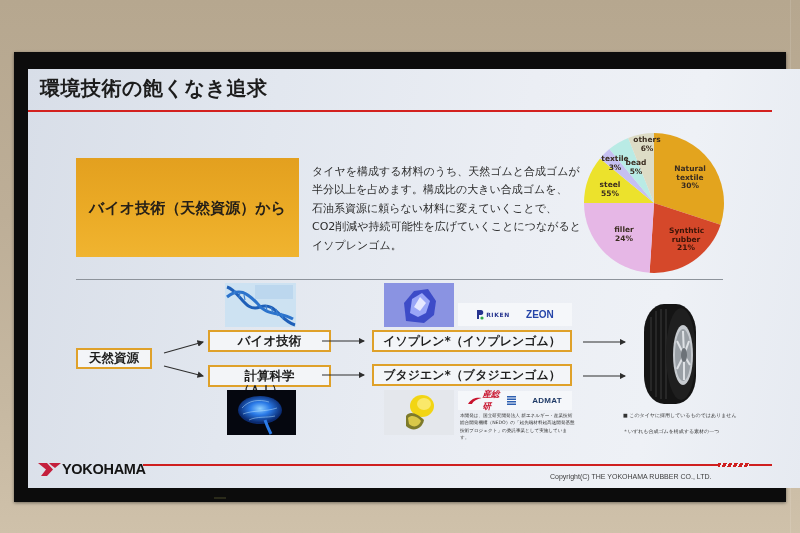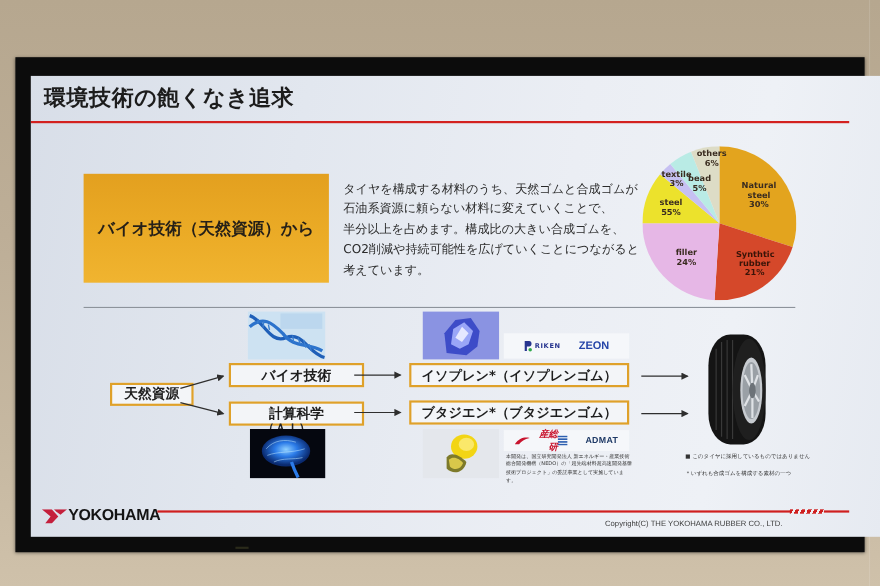--- a/index.html
+++ b/index.html
@@ -42,27 +42,27 @@
     font-size:7.5px; line-height:8.5px; color:#3a2c20; font-weight:bold; font-family:"DejaVu Sans", sans-serif;
   }
   .pie-label span { display:block; }
   .pie-label .cat.wrap { width:34px; margin:0 auto; white-space:normal; }
   .separator { left:48px; top:210px; width:647px; height:1px; background:#8d939b; }
   .flow-box {
     box-sizing:border-box; border:2px solid #dfa12a; background:#f3f5f8;
     display:flex; align-items:center; justify-content:center;
     font-weight:bold; color:#1e1e1e; white-space:nowrap;
   }
-  .src-box { left:48px; top:279px; width:76px; height:21px; font-size:12.5px;margin-left:24px; }
+  .src-box { left:48px; top:279px; width:76px; height:21px; font-size:12.5px; }
   .method-box { left:180px; width:123px; height:22px; font-size:12.5px; }
   .product-box { left:344px; width:200px; height:22px; font-size:12px;text-align:center; }
   .ai-note { left:180px; top:313px; width:105px; text-align:center; font-size:11px; font-weight:bold; color:#222; z-index:1; }
   .img { overflow:hidden; z-index:2; }
   .img svg { width:100%; height:100%; display:block; }
-  .logo-box { background:#f5f7fa; display:flex; align-items:center; justify-content:space-around; padding:0 10px; box-sizing:border-box;text-align:right; }
+  .logo-box { background:#f5f7fa; display:flex; align-items:center; justify-content:space-around; padding:0 10px; box-sizing:border-box; }
   .riken { display:flex; align-items:center; gap:1px; }
   .riken-text { font-size:6px; color:#27358f; letter-spacing:0.6px; font-weight:bold; }
   .zeon-text { font-size:10px; font-weight:bold; color:#2545a8; font-family:"Liberation Sans", sans-serif; }
   .aist { display:flex; align-items:center; gap:1px; }
   .aist-text { font-size:8.5px; font-weight:bold; font-style:italic; color:#c8142e; }
   .admat { display:flex; align-items:center; gap:16px; }
   .admat-text { font-size:8px; font-weight:bold; color:#1f3a66; font-family:"Liberation Sans", sans-serif; letter-spacing:0.3px; }
   .footnote { left:432px; top:343px; width:116px; font-size:4.6px; line-height:7.4px; color:#333; }
   .note { font-size:5px; color:#333; white-space:nowrap; line-height:7px; }
   .note1 { left:595px; top:343px; }
@@ -90,38 +90,38 @@
 
   <div class="abs title">環境技術の飽くなき追求</div>
   <div class="abs red-rule"></div>
 
   <div class="abs highlight-box">
     <span>バイオ技術（天然資源）から</span>
   </div>
 
   <div class="abs description">
     <span>タイヤを構成する材料のうち、天然ゴムと合成ゴムが</span>
+    <span>半分以上を占めます。構成比の大きい合成ゴムを、</span>
     <span>石油系資源に頼らない材料に変えていくことで、</span>
-    <span>半分以上を占めます。構成比の大きい合成ゴムを、</span>
     <span>CO2削減や持続可能性を広げていくことにつながると</span>
-    <span>考えています。</span>
+    <span>イソプレンゴム。</span>
   </div>
 
   <div class="abs pie">
     <svg id="pie-svg" viewBox="0 0 140 140">
         <path d="M70,70 L70.00,0.00 A70,70 0 0 1 136.57,91.63 Z" fill="#e3a41e"></path>
         <path d="M70,70 L136.57,91.63 A70,70 0 0 1 65.60,139.86 Z" fill="#d5482a"></path>
         <path d="M70,70 L65.60,139.86 A70,70 0 0 1 0.00,70.00 Z" fill="#e6b7e6"></path>
         <path d="M70,70 L0.00,70.00 A70,70 0 0 1 16.06,25.38 Z" fill="#ece22c"></path>
         <path d="M70,70 L16.06,25.38 A70,70 0 0 1 25.38,16.06 Z" fill="#c6c0f2"></path>
         <path d="M70,70 L25.38,16.06 A70,70 0 0 1 44.23,4.92 Z" fill="#b9ebe5"></path>
         <path d="M70,70 L44.23,4.92 A70,70 0 0 1 70.00,0.00 Z" fill="#dddcc6"></path>
       </svg>
     <div class="pie-label" style="left:106px;top:45px">
-      <span class="cat wrap">Natural steel</span>
+      <span class="cat wrap">Natural textile</span>
       <span>30%</span>
     </div>
     <div class="pie-label" style="left:102px;top:107px;color:#3a1408">
       <span class="cat wrap">Synthtic rubber</span>
       <span>21%</span>
     </div>
     <div class="pie-label" style="left:40px;top:101px">
       <span>filler</span>
       <span>24%</span>
     </div>

